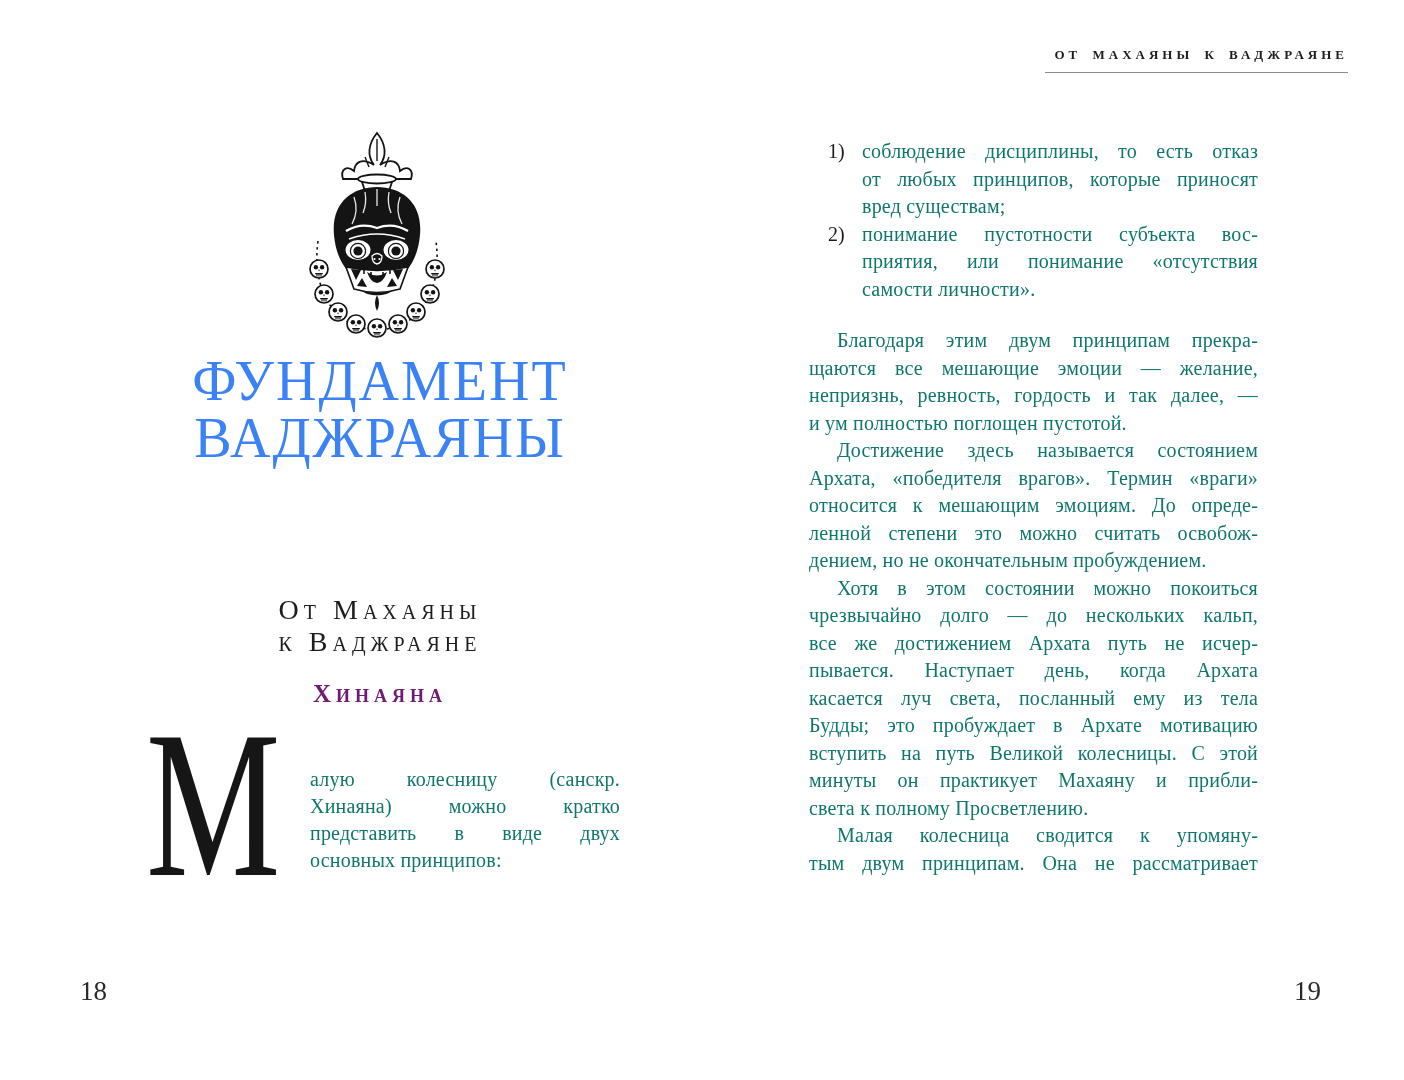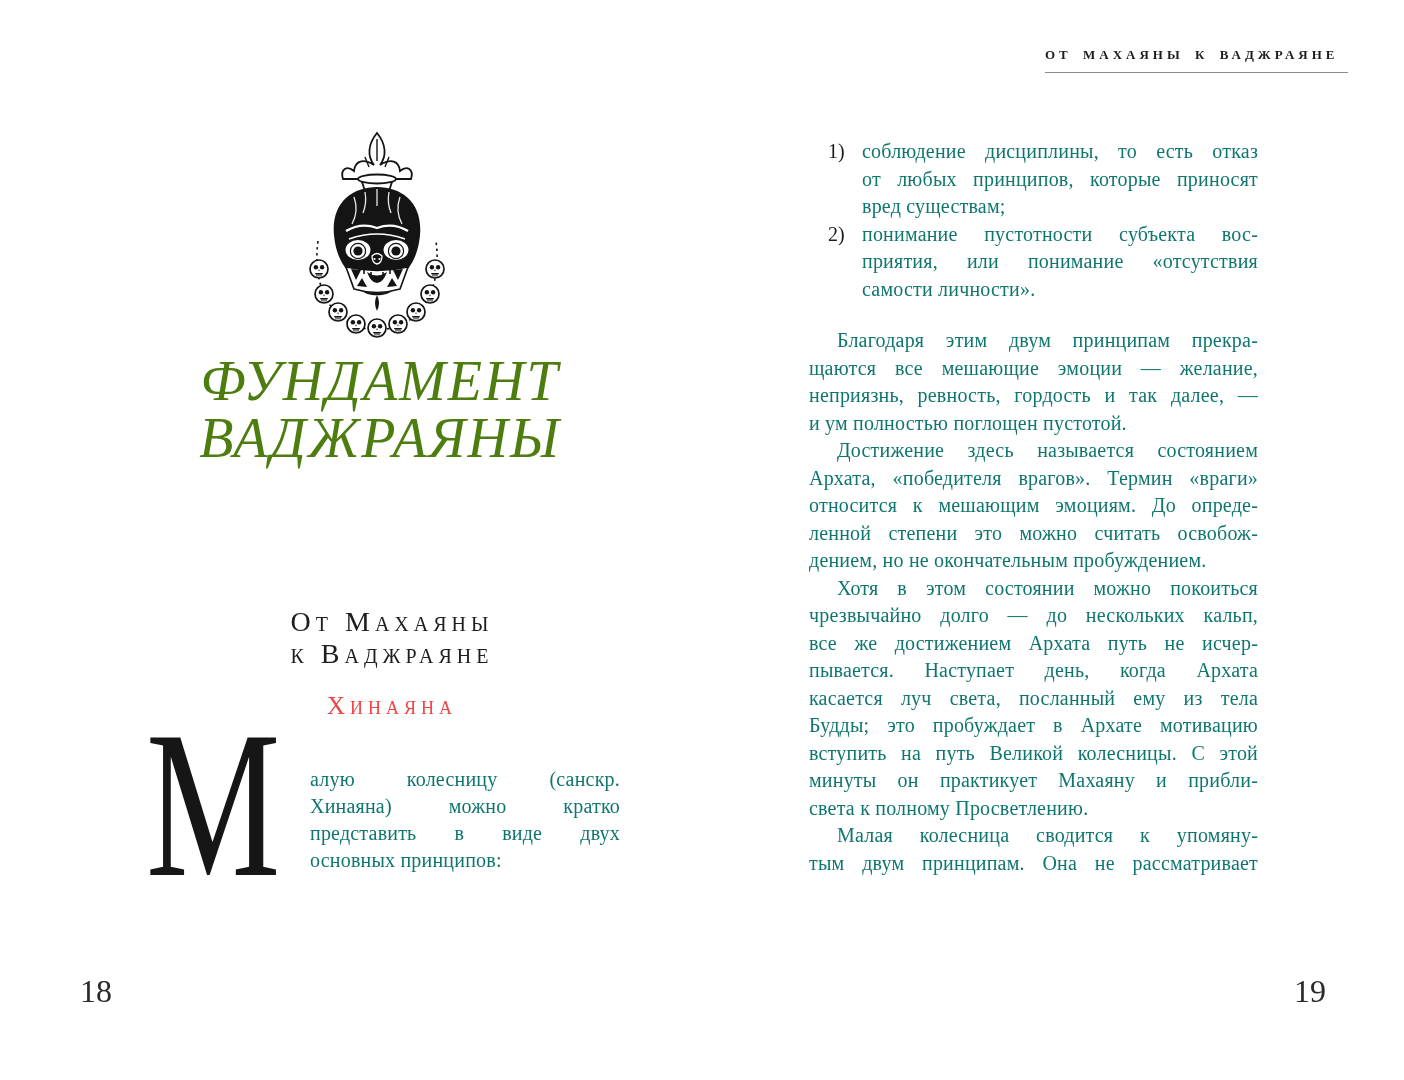--- a/index.html
+++ b/index.html
@@ -3,42 +3,42 @@
 <meta charset="utf-8">
 <style>
   html,body{margin:0;padding:0;background:#ffffff;}
   .spread{
     position:relative;width:1404px;height:1080px;background:#fff;overflow:hidden;
     font-family:"Liberation Serif", serif;color:#1b1b1b;
   }
   
   .running-head{
     position:absolute;left:1045px;top:46px;width:303px;
-    text-align:left;font-size:13px;line-height:17px;font-weight:bold;
+    text-align:right;font-size:13px;line-height:17px;font-weight:bold;
     letter-spacing:4px;word-spacing:4px;color:#1d1d1d;
     padding-bottom:9px;border-bottom:1px solid #8c8c8c;white-space:nowrap;
   }
   
   .ornament{position:absolute;left:297px;top:131px;width:160px;height:212px;}
   .chapter-title{
     position:absolute;left:110px;top:353px;width:540px;margin:0;
     text-align:center;font-weight:400;font-size:56px;line-height:57px;
-    letter-spacing:2px;color:#4d7c0f;font-style:italic;
+    letter-spacing:2px;color:#3b82f6;
   }
   .chapter-title .tl{display:block;}
   .section-title{
-    position:absolute;left:140px;top:594px;width:480px;margin:12px;
+    position:absolute;left:140px;top:594px;width:480px;margin:0;
     text-align:center;font-weight:400;font-size:28px;line-height:32px;
     letter-spacing:5px;font-variant:small-caps;color:#1d1d1d;
   }
   .section-title .tl{display:block;}
   .subsection-title{
-    position:absolute;left:140px;top:680px;width:480px;margin:12px;
-    text-align:center;font-weight:400;font-size:25px;line-height:28px;
-    letter-spacing:5px;font-variant:small-caps;color:#ef4444;
+    position:absolute;left:140px;top:680px;width:480px;margin:0;
+    text-align:center;font-weight:700;font-size:25px;line-height:28px;
+    letter-spacing:5px;font-variant:small-caps;color:#701a75;
   }
   .opening-par{
     position:absolute;left:140px;top:766px;width:480px;box-sizing:border-box;
     padding-left:170px;
   }
   .dropcap{
     position:absolute;left:6px;top:-34px;height:145px;line-height:145px;
     font-size:210px;color:#161616;
   }
   .dropcap span{display:inline-block;transform:scaleX(0.72);transform-origin:left bottom;}
@@ -49,21 +49,21 @@
   }
   .opening-par .tline{line-height:27px;}
   .jfull{text-align-last:justify;-moz-text-align-last:justify;}
   .find{text-indent:28px;}
   
   .body-col{position:absolute;left:809px;top:138px;width:449px;}
   .list-item{position:relative;padding-left:53px;}
   .list-marker{position:absolute;left:19px;top:0;font-size:20px;line-height:27.5px;color:#1b1b1b;}
   .pars{margin-top:24px;}
   
-  .pageno{position:absolute;top:976px;font-size:32px;line-height:30px;color:#2a2a2a;}
+  .pageno{position:absolute;top:976px;font-size:27px;line-height:30px;color:#2a2a2a;}
   .pageno-left{left:80px;}
   .pageno-right{left:1294px;}
 </style>
 </head>
 <body>
 
 <div class="spread">
 
   <section>
 

